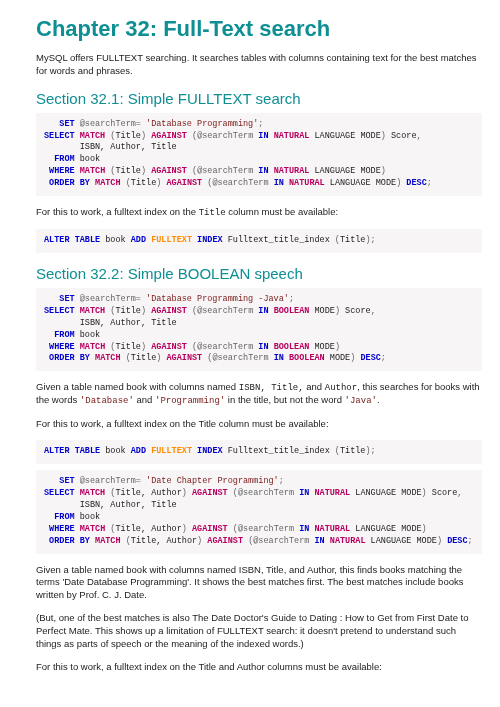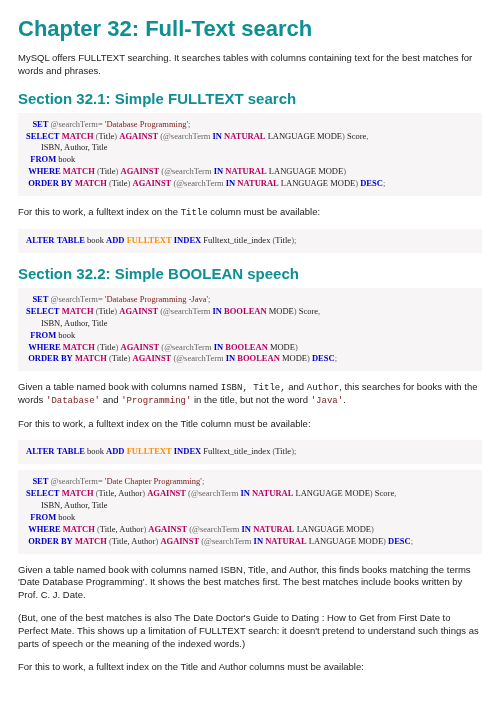--- a/index.html
+++ b/index.html
@@ -5,46 +5,46 @@
   body {
     margin: 0;
     padding: 0;
     font-family: -apple-system, BlinkMacSystemFont, "Segoe UI", Arial, sans-serif;
     font-size: 10px;
     color: #222;
     background: #fff;
     width: 500px;
   }
   .page {
-    padding: 12px 18px 0 18px;
+    padding: 12px 18px 0 36px;
     box-sizing: border-box;
     min-height: 680px;
   }
   h1 {
     color: #0d8f94;
     font-size: 22px;
     font-weight: 700;
     margin: 4px 0 6px 0;
   }
   h2 {
     color: #0d8f94;
     font-size: 15px;
-    font-weight: 700;
+    font-weight: 400;
     margin: 12px 0 6px 0;
   }
   p {
     margin: 10px 0;
     line-height: 1.35;
     font-size: 9.5px;
   }
   .code {
     background: #f7f5f5;
     padding: 6px 8px;
     margin: 6px 0;
-    font-family: Liberation Serif, serif;
+    font-family: Liberation Mono, monospace;
     font-size: 8.5px;
     line-height: 1.4;
     white-space: pre;
     overflow: hidden;
   }
   .kw-blue   { color: #0000cc; font-weight: bold; }
   .kw-pink   { color: #b80060; font-weight: bold; }
   .kw-orange { color: #ff8c00; font-weight: bold; margin-top: 32px; }
   .str       { color: #7a1a1a; }
   .paren     { color: #666; }

